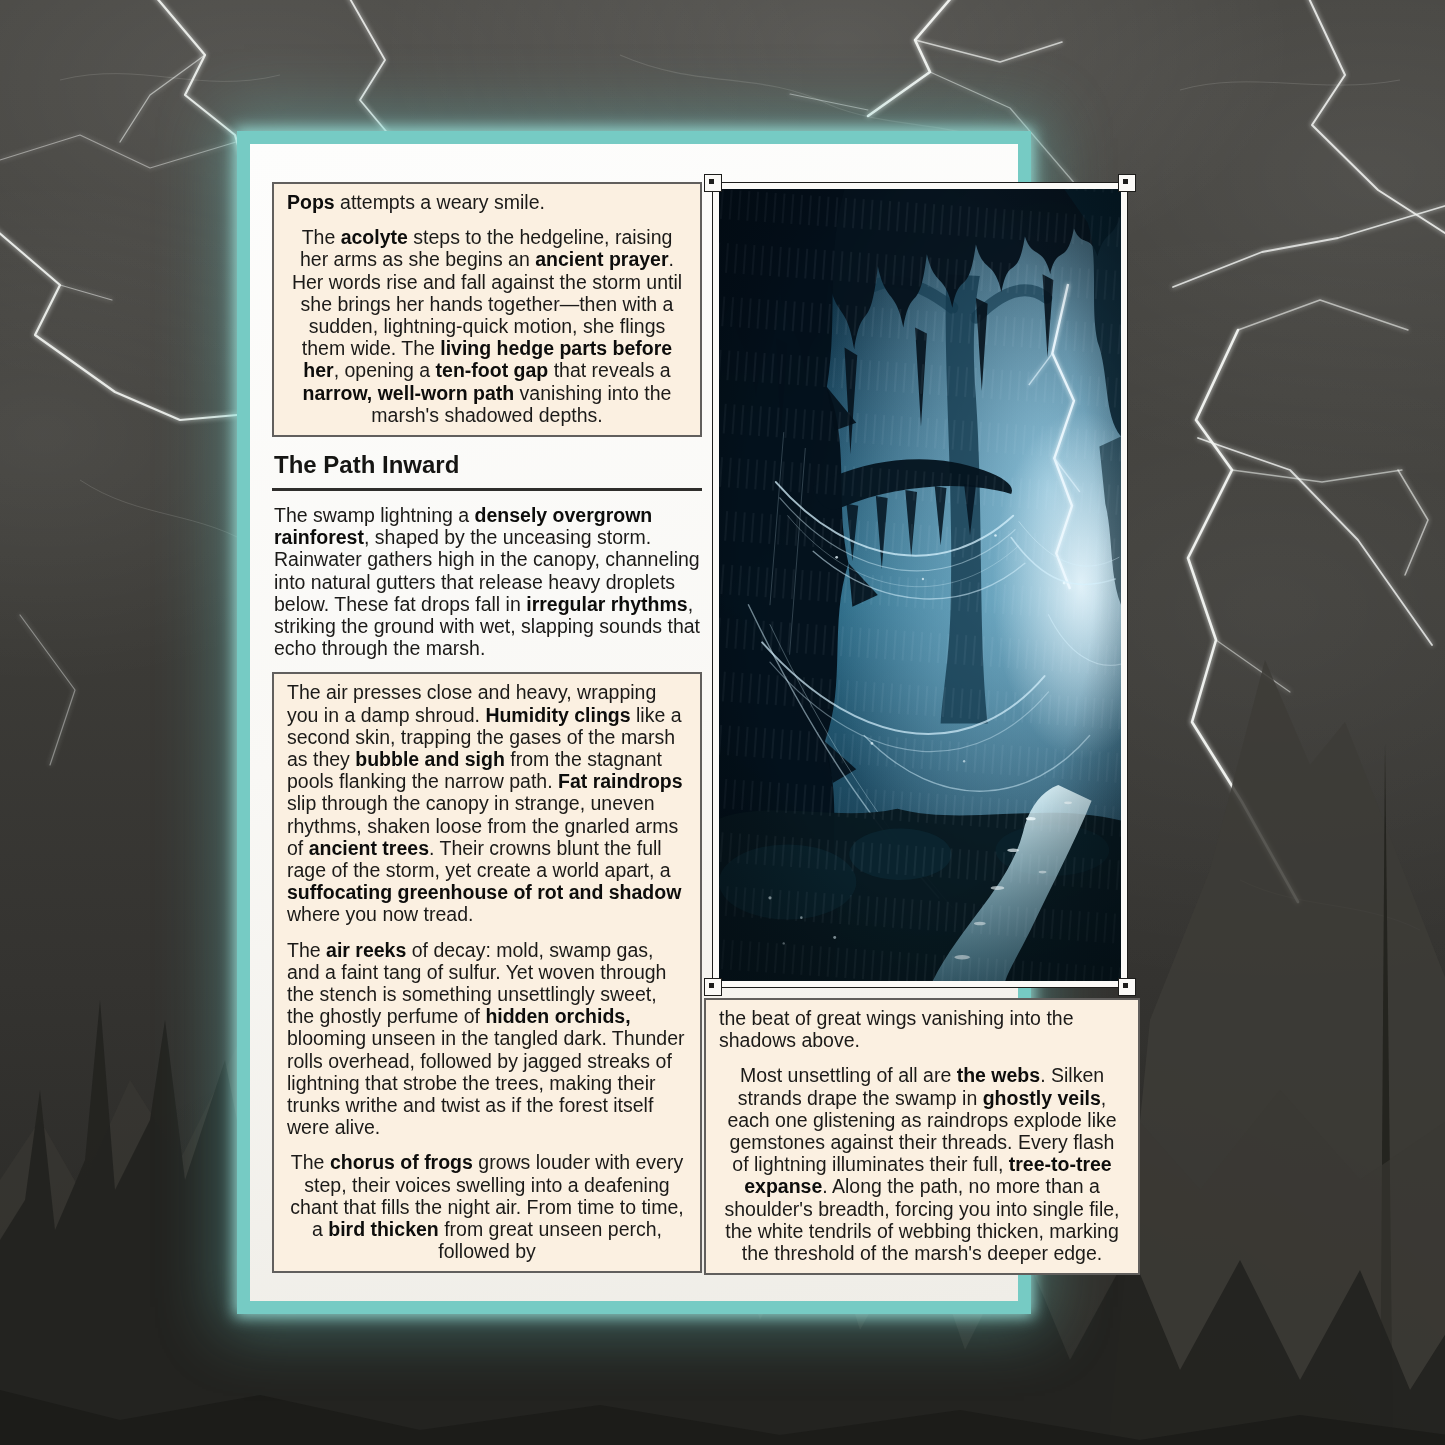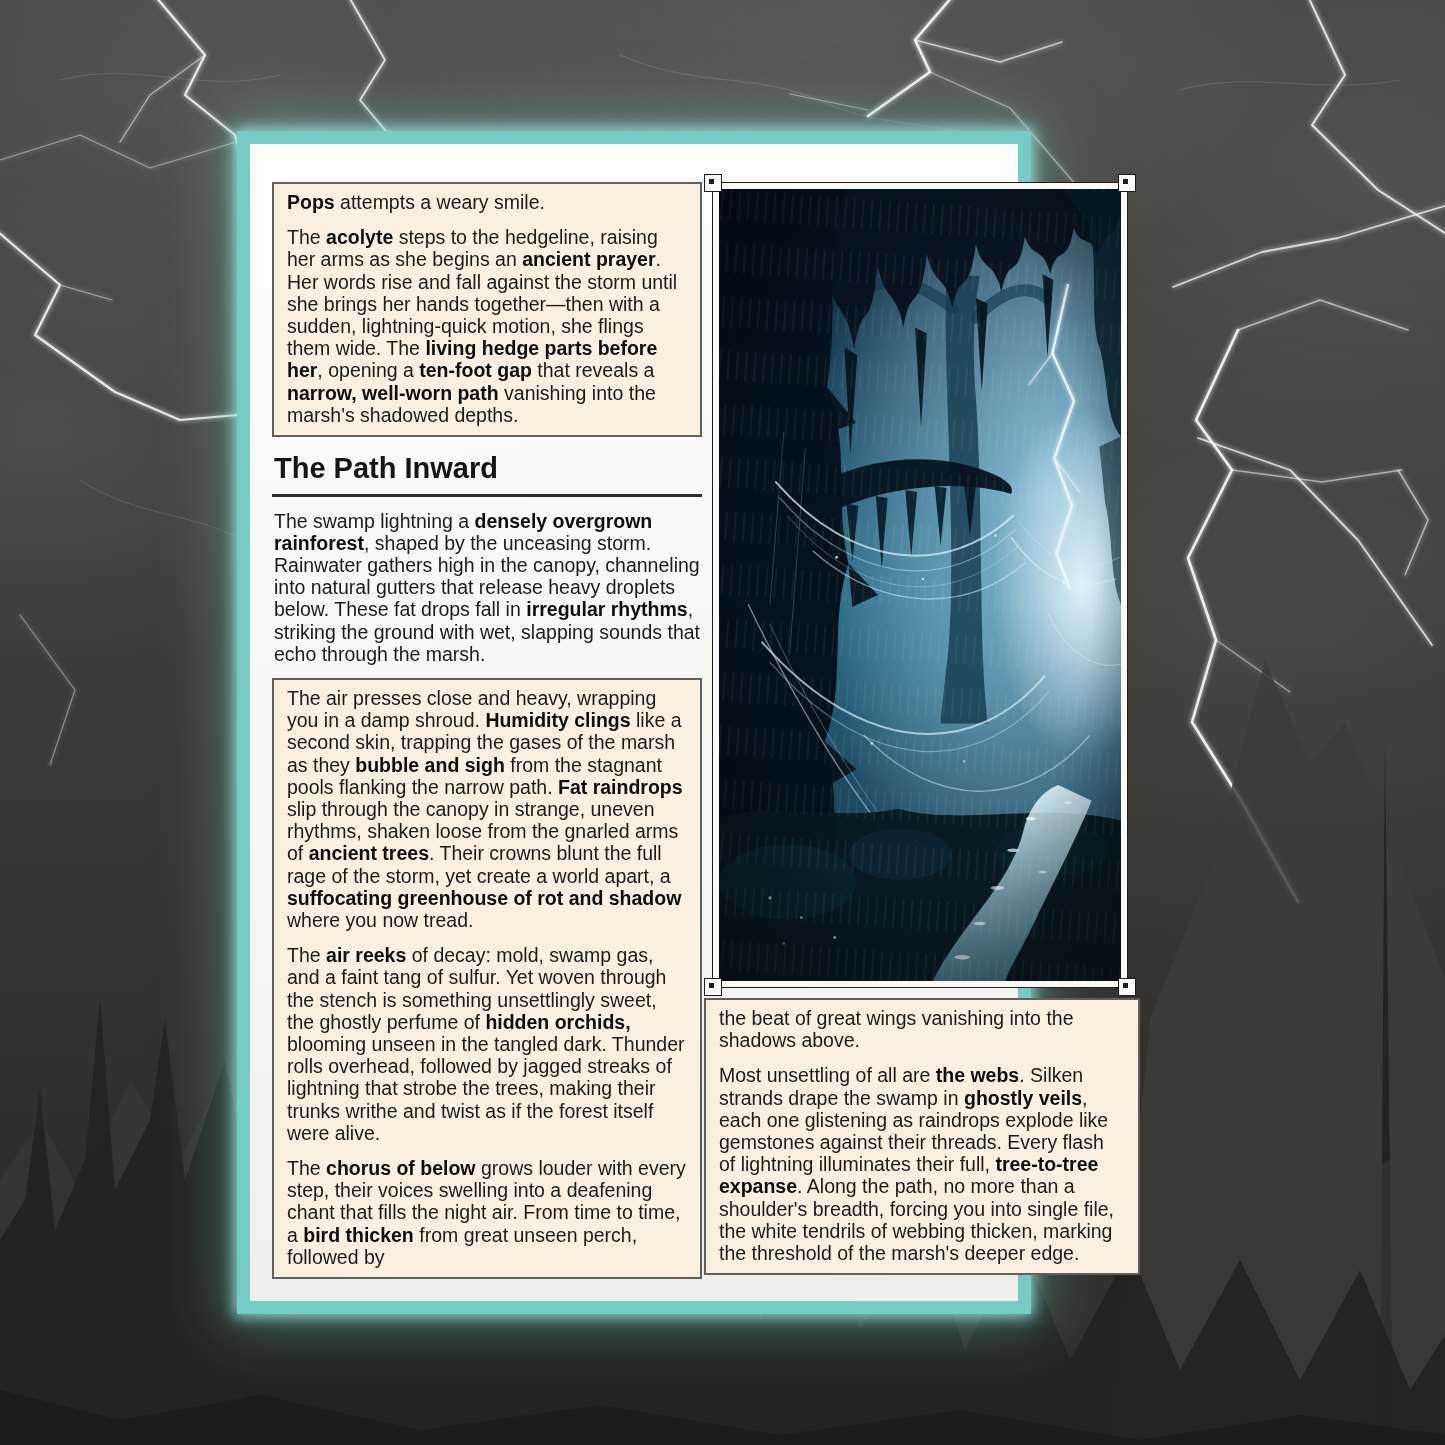--- a/index.html
+++ b/index.html
@@ -18,25 +18,25 @@
   .page{position:absolute;left:237px;top:131px;width:794px;height:1183px;box-sizing:border-box;
     border:13px solid #76cbc4;
     background:linear-gradient(172deg,#fdfdfc 0%,#f9f8f5 50%,#efede7 100%);
     box-shadow:0 0 14px 3px rgba(160,235,228,.85), 0 0 60px 14px rgba(110,205,198,.4);}
   .col{position:absolute;top:38px;}
   .col-left{left:22px;width:430px;}
   .col-right{left:454px;width:436px;}
   .box{box-sizing:border-box;background:#fbf0e1;border:2px solid #615f5d;
     padding:7px 13px 9px;color:#1b1a18;}
   .page p{margin:0 0 13px;font-size:19.5px;line-height:22.2px;color:#1b1a18;}
-  .box p:last-child{margin-bottom:0;}
+  .box p:last-child{margin-bottom:0;text-align:center;}
   b{color:#0d0d0c;}
   .italic{font-style:italic;}
   .red{color:#b5282e;}
-  .heading{font-size:29px;font-weight:bold;color:#151513;margin:15px 0 13px;
+  .heading{font-size:24px;font-weight:bold;color:#151513;margin:15px 0 13px;
     padding:0 0 9px 2px;border-bottom:3px solid #2f2e2c;line-height:1.12;}
   .body-text{padding-left:2px;}
   .gm-note{padding-left:2px;margin-top:20px;margin-bottom:17px;}
   .intro-box{margin-bottom:2px;}
   
   .art-frame{position:relative;box-sizing:border-box;width:416px;height:806px;
     margin:0 0 10px 8px;border:1.5px solid #1d1d1b;padding:6px;background:#fbfaf7;}
   .art-frame .art{display:block;width:100%;height:100%;}
   .corner{position:absolute;width:16px;height:16px;background:#fbfaf7;
     border:1.5px solid #1d1d1b;}
@@ -108,21 +108,21 @@
       </div>
 
       <div class="heading">The Path Inward</div>
 
       <p class="body-text"><span>The swamp lightning a </span><b>densely overgrown rainforest</b><span>, shaped by the unceasing storm. Rainwater gathers high in the canopy, channeling into natural gutters that release heavy droplets below. These fat drops fall in </span><b>irregular rhythms</b><span>, striking the ground with wet, slapping sounds that echo through the marsh.</span></p>
 
 
       <div class="box">
         <p><span>The air presses close and heavy, wrapping you in a damp shroud. </span><b>Humidity clings</b><span> like a second skin, trapping the gases of the marsh as they </span><b>bubble and sigh</b><span> from the stagnant pools flanking the narrow path. </span><b>Fat raindrops</b><span> slip through the canopy in strange, uneven rhythms, shaken loose from the gnarled arms of </span><b>ancient trees</b><span>. Their crowns blunt the full rage of the storm, yet create a world apart, a </span><b>suffocating greenhouse of rot and shadow</b><span> where you now tread.</span></p>
         <p><span>The </span><b>air reeks</b><span> of decay: mold, swamp gas, and a faint tang of sulfur. Yet woven through the stench is something unsettlingly sweet, the ghostly perfume of </span><b>hidden orchids,</b><span> blooming unseen in the tangled dark. Thunder rolls overhead, followed by jagged streaks of lightning that strobe the trees, making their trunks writhe and twist as if the forest itself were alive.</span></p>
-        <p><span>The </span><b>chorus of below</b><span> grows louder with every step, their voices swelling into a deafening chant that fills the night air. From time to time, a </span><b>bird thicken</b><span> from great unseen perch, followed by</span></p>
+        <p><span>The </span><b>chorus of frogs</b><span> grows louder with every step, their voices swelling into a deafening chant that fills the night air. From time to time, a </span><b>bird thicken</b><span> from great unseen perch, followed by</span></p>
       </div>
     </div>
 
     <div class="col col-right">
 
       <div class="art-frame">
         <span class="corner c-tl"></span>
         <span class="corner c-tr"></span>
         <span class="corner c-bl"></span>
         <span class="corner c-br"></span>

